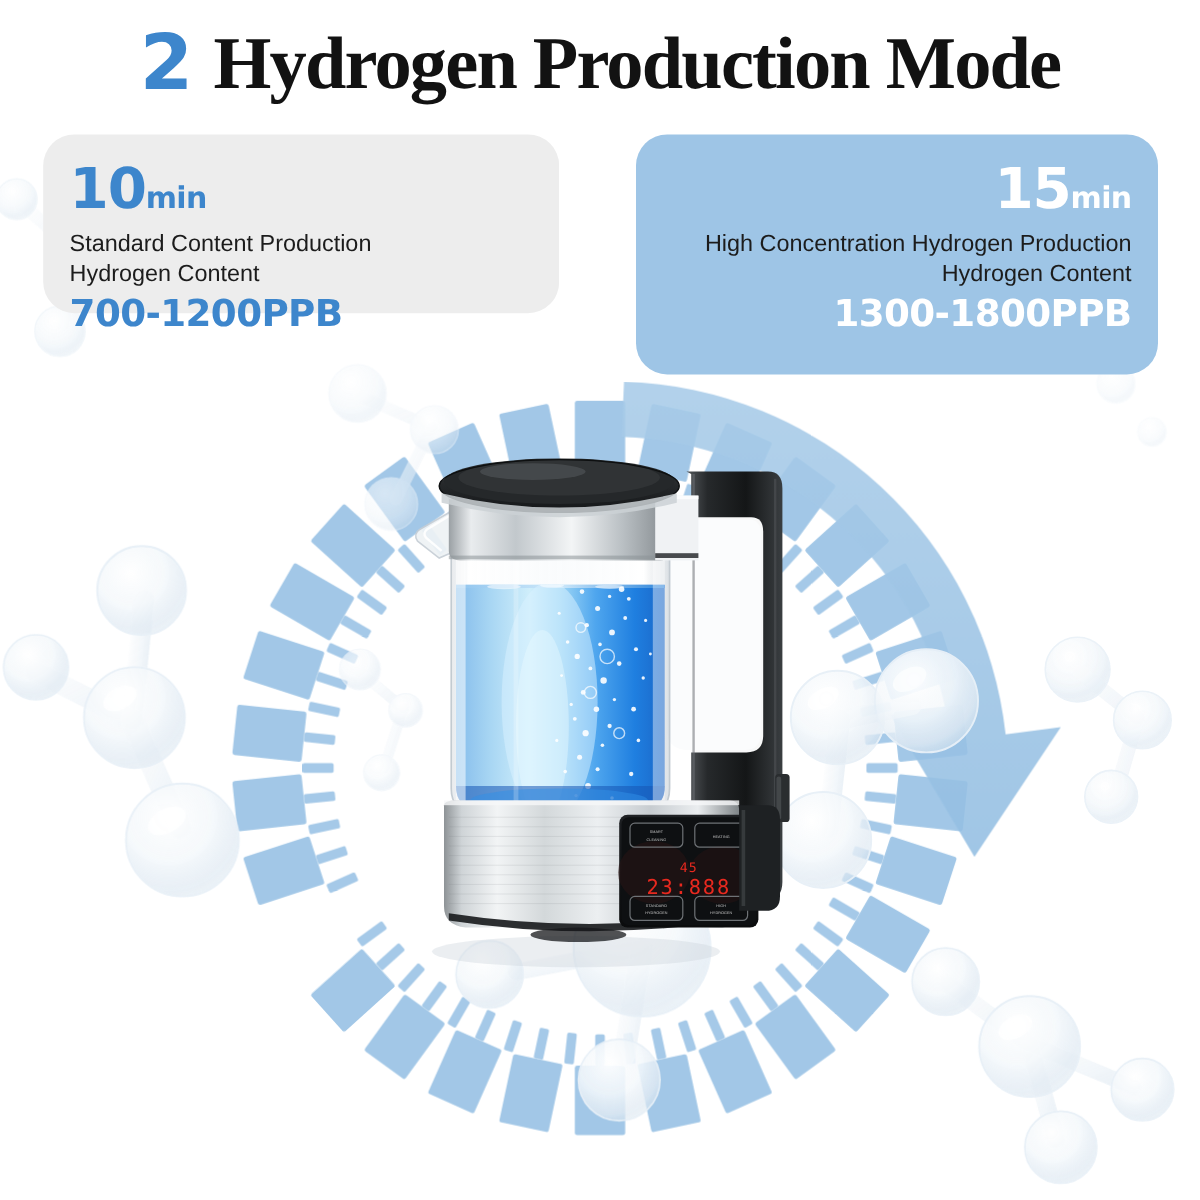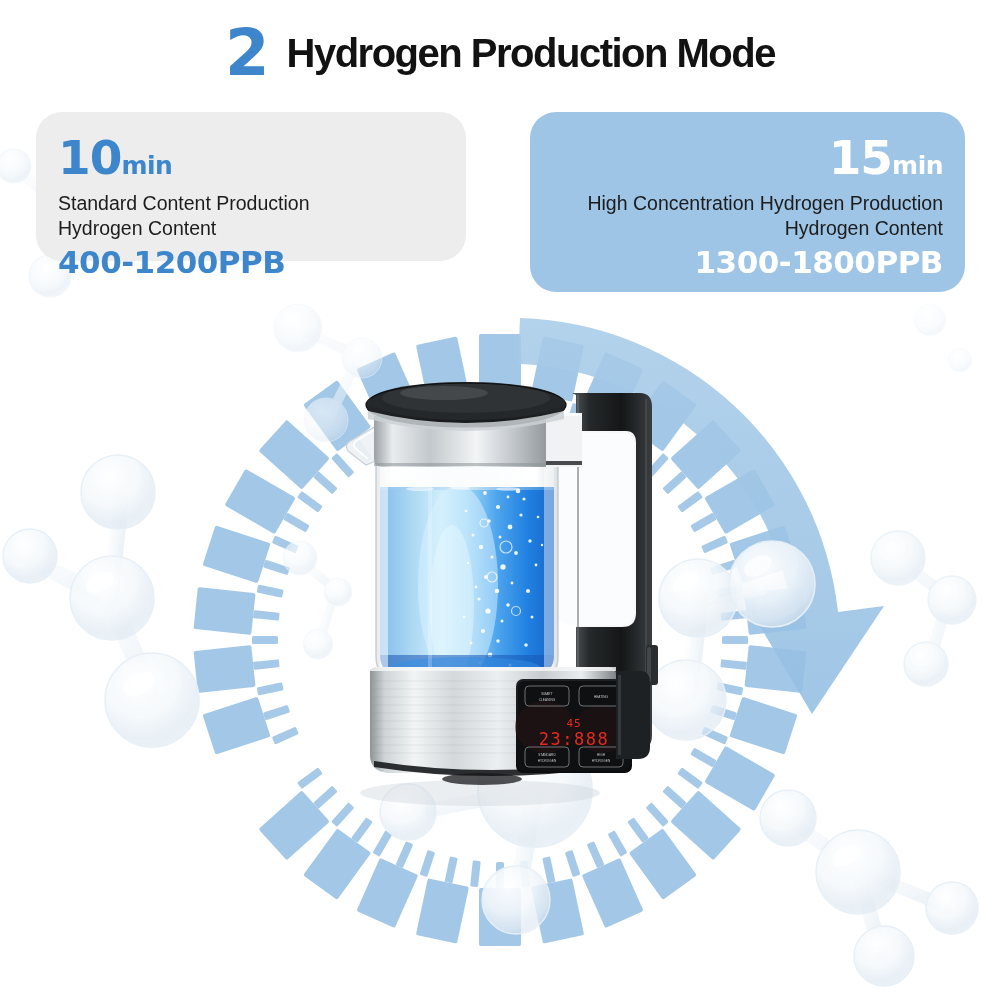--- a/index.html
+++ b/index.html
@@ -50,26 +50,26 @@
   }
   #title-number {
     font-size: 64px;
     font-weight: bold;
     color: #3d86cc;
     line-height: 1;
     letter-spacing: -1px;
     font-family: "DejaVu Sans", sans-serif;
   }
   #title-text {
-    font-size: 40px;
+    font-size: 62px;
     font-weight: bold;
     color: #121212;
     line-height: 1;
     letter-spacing: -1.5px;
-    font-family: Liberation Sans, sans-serif;
+    font-family: Liberation Serif, serif;
   }
 
   
   .card {
     position: absolute;
     z-index: 6;
     border-radius: 26px;
     box-sizing: border-box;
     padding: 16px 22px 14px 22px;
     display: flex;
@@ -81,21 +81,21 @@
     width: 430px;
     height: 149px;
     background: #ededed;
     align-items: flex-start;
     text-align: left;
   }
   #card-high {
     left: 530px;
     top: 112px;
     width: 435px;
-    height: 180px;
+    height: 200px;
     background: #9ec5e6;
     align-items: flex-end;
     text-align: right;
   }
 
   .card-time {
     line-height: 1;
     margin: 6px 0 10px 0;
     white-space: nowrap;
     font-family: "DejaVu Sans", sans-serif;
@@ -557,21 +557,21 @@
   </div>
 
   <div class="card" id="card-standard">
     <div class="card-time">
       <span class="num">10</span><span class="unit">min</span>
     </div>
     <div class="card-desc">
       <span class="l">Standard Content Production</span>
       <span class="l">Hydrogen Content</span>
     </div>
-    <div class="card-value">400-1200PPB</div>
+    <div class="card-value">700-1200PPB</div>
   </div>
 
   <div class="card" id="card-high">
     <div class="card-time">
       <span class="num">15</span><span class="unit">min</span>
     </div>
     <div class="card-desc">
       <span class="l">High Concentration Hydrogen Production</span>
       <span class="l">Hydrogen Content</span>
     </div>

